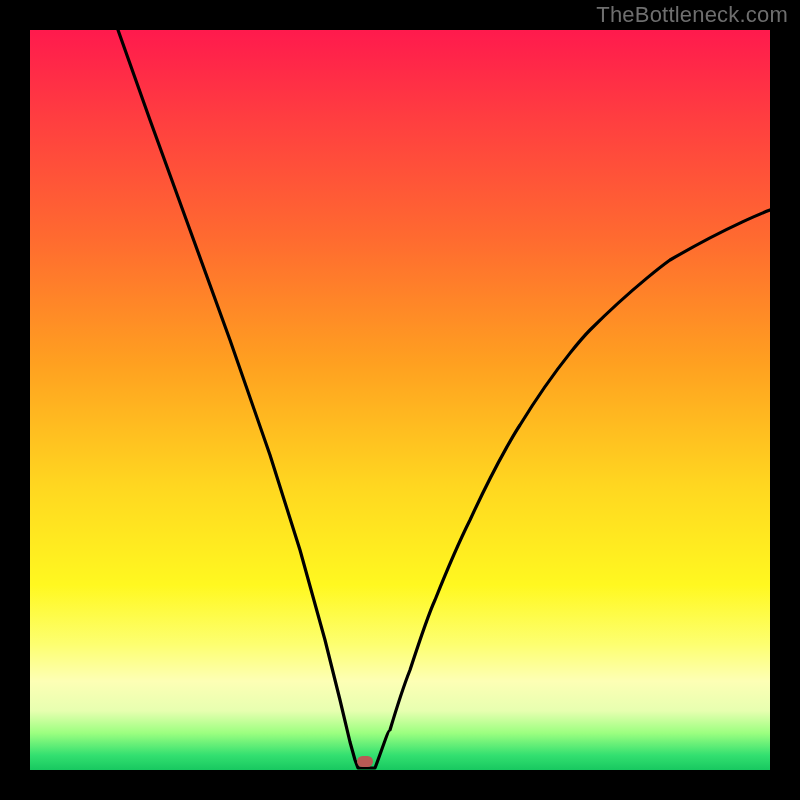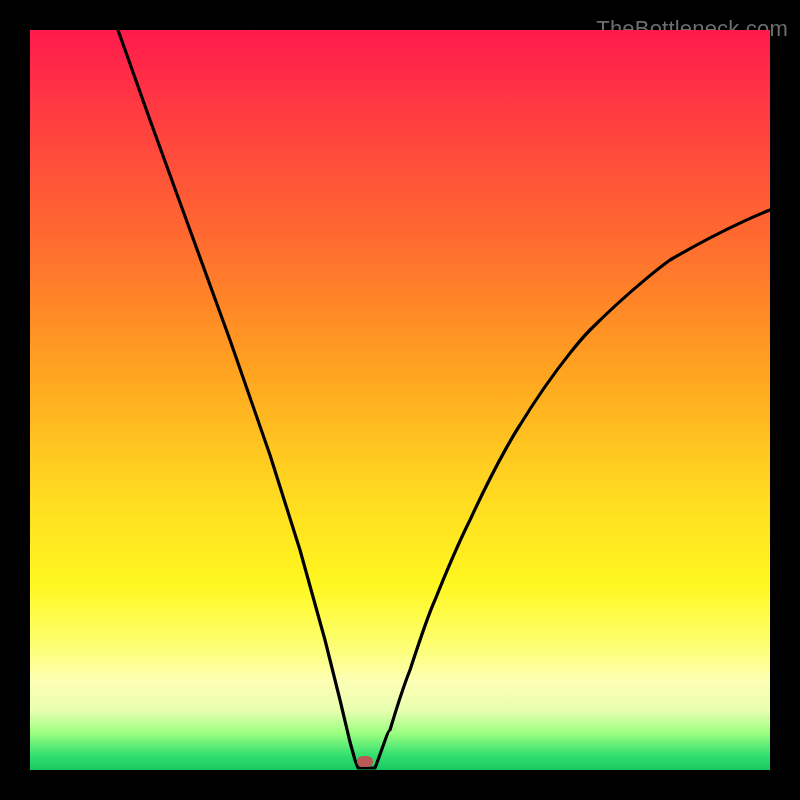--- a/index.html
+++ b/index.html
@@ -28,21 +28,21 @@
       #fdff70 83%,
       #fdffb5 88%,
       #e7ffb0 92%,
       #9cff80 95%,
       #33e070 98%,
       #18c860 100%
     );
   }
   .watermark {
     position: absolute;
-    top: 16px;
+    top: 2px;
     right: 12px;
     color: #6e6e6e;
     font-size: 22px;
     letter-spacing: 0.2px;
     font-weight: 500;
   }
   svg.curve {
     position: absolute;
     left: 0;
     top: 0;

